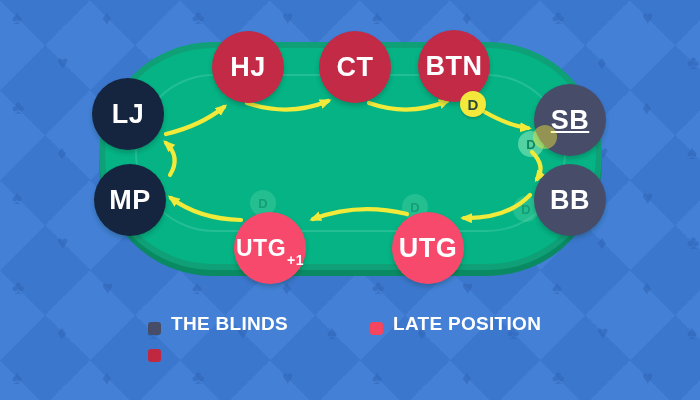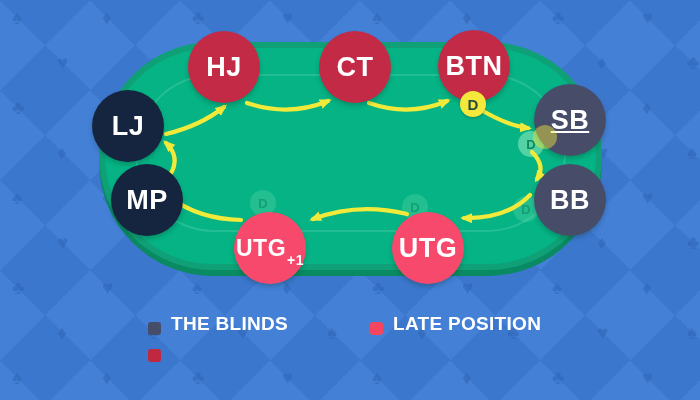--- a/index.html
+++ b/index.html
@@ -36,27 +36,27 @@
   .ghost-sb{left:518px;top:131px;background:rgba(110,220,175,0.75);color:#10885F;}
   .arrows{position:absolute;left:0;top:0;z-index:3;pointer-events:none;}
   .seat{
     position:absolute;width:72px;height:72px;border-radius:50%;
     display:flex;align-items:center;justify-content:center;
     color:#fff;font-weight:bold;font-size:27px;letter-spacing:.5px;
     box-shadow:0 3px 4px rgba(6,50,35,0.25);
     z-index:5;
   }
   .seat .sub{font-size:14px;align-self:flex-end;margin-bottom:16px;margin-left:1px;}
-  .seat-hj{left:188px;top:31px;}
+  .seat-hj{left:212px;top:31px;}
   .seat-ct{left:319px;top:31px;}
-  .seat-btn{left:438px;top:30px;justify-content:center;}
+  .seat-btn{left:418px;top:30px;justify-content:center;}
   .seat-sb{left:534px;top:84px;text-decoration:underline;}
   .seat-bb{left:534px;top:164px;}
-  .seat-lj{left:92px;top:90px;text-align:center;}
-  .seat-mp{left:111px;top:164px;}
+  .seat-lj{left:92px;top:78px;text-align:center;}
+  .seat-mp{left:94px;top:164px;}
   .seat-utg{left:392px;top:212px;}
   .seat-utg1{left:234px;top:212px;font-size:23px;}
   .dealer{
     position:absolute;left:460px;top:91px;width:26px;height:26px;border-radius:50%;
     background:#F4E83B;color:#2B4A3C;font-weight:bold;font-size:15px;
     display:flex;align-items:center;justify-content:center;z-index:6;
     box-shadow:0 2px 2px rgba(6,50,35,0.2);
   }
   .yellow-ghost{
     position:absolute;left:533px;top:125px;width:24px;height:24px;border-radius:50%;

